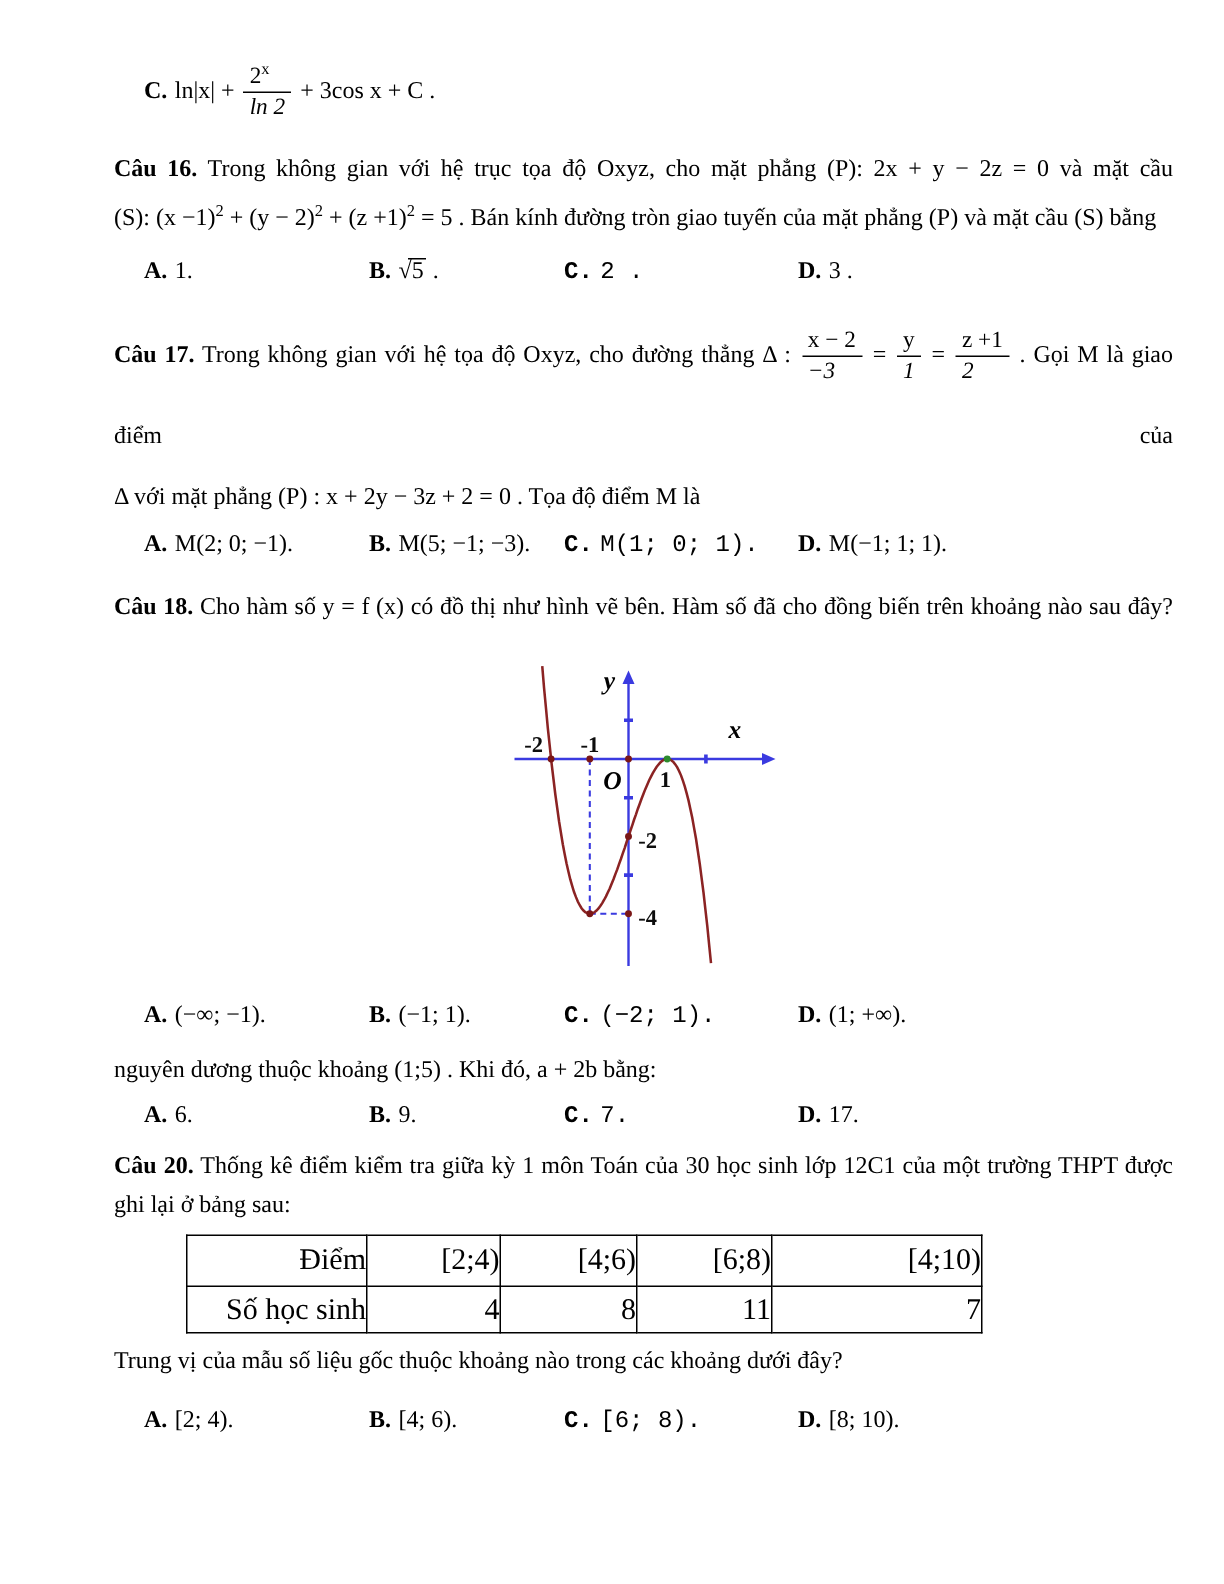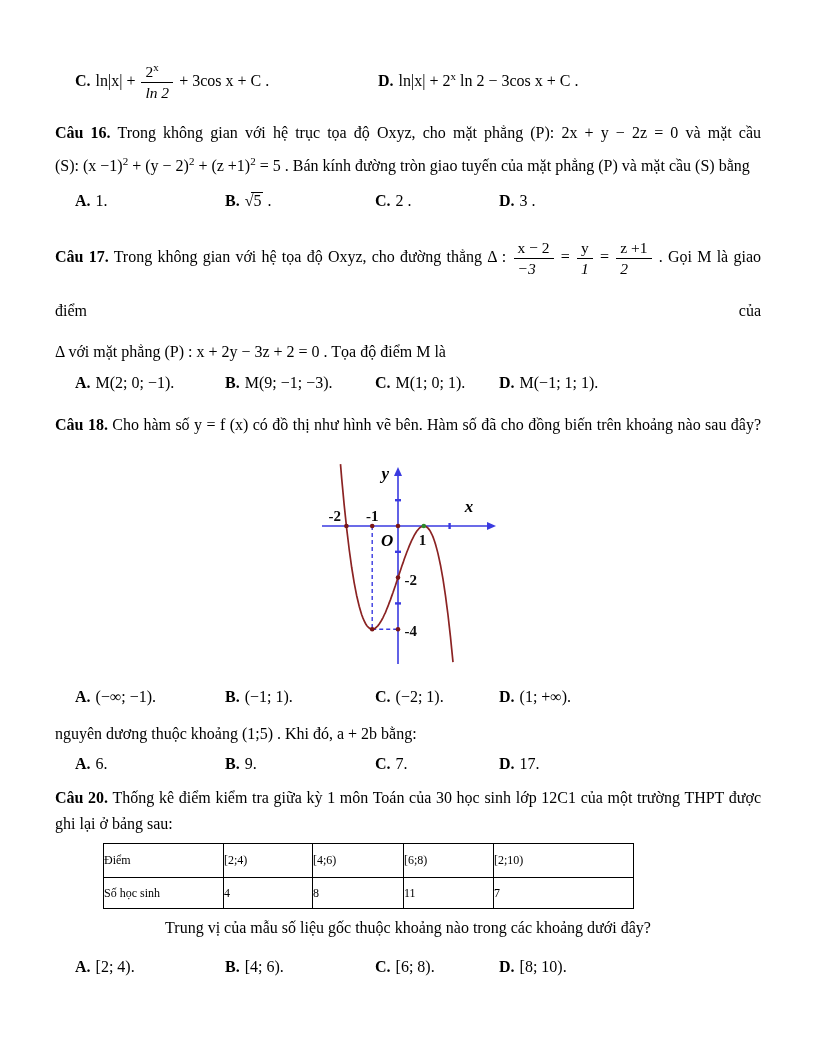--- a/index.html
+++ b/index.html
@@ -1,78 +1,77 @@
 <!DOCTYPE html>
 <html><head>
 <meta charset="utf-8">
 <style>
   html,body{margin:0;padding:0;background:#fff;}
   body{width:816px;height:1056px;font-family:"Liberation Serif",serif;font-size:16px;color:#000;overflow:hidden;}
-  .content{position:relative;margin-left:55px;width:706px;padding-top:54px;}
+  .content{position:relative;margin-left:76px;width:706px;padding-top:34px;}
   .line{line-height:26px;}
   .justify{text-align:justify;text-align-last:justify;}
   .supline{line-height:40px;}
   .fracline{line-height:54px;}
   sup{font-size:11px;line-height:0;vertical-align:6px;}
   sub{font-size:11px;line-height:0;vertical-align:-3px;}
   b{font-weight:bold;}
   .frac{display:inline-block;vertical-align:middle;text-align:left;line-height:1.12;margin:0 2px;font-size:15.5px;}
   .frac .fnum{display:block;padding:0 4px 1px 4px;border-bottom:1.2px solid #000;}
   .frac .fden{display:block;padding:1px 4px 0 4px;font-style:italic;}
   .sqrt{white-space:nowrap;}
   .sqrt-arg{display:inline-block;border-top:1.2px solid #000;line-height:1.05;padding:0 2px;margin-left:-2px;}
   .optrow{position:relative;height:26px;line-height:26px;}
   .optrow.tall{height:54px;line-height:54px;}
   .optrow.mt2{margin-top:2px;}
   .optrow.mt4{margin-top:4px;}
   .optrow.mt12{margin-top:12px;height:28px;line-height:28px;}
   .opt{position:absolute;top:0;white-space:nowrap;}
   .opt b{margin-right:5px;}
-  .c1{left:20px;} .c2{left:170px;} .c3{left:320px;} .c4{left:444px;}
+  .c1{left:20px;} .c2{left:170px;} .c3{left:300px;font-family:Liberation Mono, monospace;} .c4{left:456px;}
   .cd{left:323px;}
   .q{margin:0;}
   #q16{margin-top:12px;} #q17{margin-top:16px;} #q18{margin-top:16px;}
   #q19{margin-top:10px;} #q20{margin-top:8px;}
   #q19 .l1{line-height:34px;} #q17 .l2{line-height:28px;}
   .graph-wrap{margin-left:258px;margin-top:16px;width:195px;height:217px;}
   .g-axis{font:italic bold 17px "Liberation Serif",serif;fill:#000;}
   .g-tick{font:bold 15px "Liberation Serif",serif;fill:#0d0d0d;}
   table.score{border-collapse:collapse;margin-left:48px;margin-top:6px;}
-  table.score td{border:1.2px solid #000;text-align:left;padding:0;font-size:12px;}
+  table.score td{border:1.2px solid #000;text-align:right;padding:0;font-size:20px;}
   table.score tr.r1 td{height:33px;}
   table.score tr.r2 td{height:30px;}
-  .footerline{margin-top:6px;line-height:26px;text-align:center;}
+  .footerline{margin-top:6px;line-height:26px;}
 </style>
 </head>
 <body>
 
 <div class="content">
 
   <div class="optrow tall">
     <span class="opt c1"><b>C.</b><span>ln|x| + <span class="frac"><span class="fnum">2<sup>x</sup></span><span class="fden">ln 2</span></span> + 3cos x + C .</span></span>
-    <span class="opt cd"><b>D.</b><span>ln|x| + 2<sup>x</sup> ln 2 − 3cos x + C .</span></span>
   </div>
 
   <div class="q" id="q16">
     <div class="line justify"><b>Câu 16.</b> Trong không gian với hệ trục tọa độ Oxyz, cho mặt phẳng (P): 2x + y − 2z = 0 và mặt cầu</div>
     <div class="line supline">(S): (x −1)<sup>2</sup> + (y − 2)<sup>2</sup> + (z +1)<sup>2</sup> = 5 . Bán kính đường tròn giao tuyến của mặt phẳng (P) và mặt cầu (S) bằng</div>
     <div class="optrow mt2">
       <span class="opt c1"><b>A.</b><span>1.</span></span>
       <span class="opt c2"><b>B.</b><span><span class="sqrt">√<span class="sqrt-arg">5</span></span> .</span></span>
       <span class="opt c3"><b>C.</b><span>2 .</span></span>
       <span class="opt c4"><b>D.</b><span>3 .</span></span>
     </div>
   </div>
 
   <div class="q" id="q17">
     <div class="line fracline justify"><b>Câu 17.</b> Trong không gian với hệ tọa độ Oxyz, cho đường thẳng Δ : <span class="frac"><span class="fnum">x − 2</span><span class="fden">−3</span></span> = <span class="frac"><span class="fnum">y</span><span class="fden">1</span></span> = <span class="frac"><span class="fnum">z +1</span><span class="fden">2</span></span> . Gọi M là giao điểm của</div>
     <div class="line l2">Δ với mặt phẳng (P) : x + 2y − 3z + 2 = 0 . Tọa độ điểm M là</div>
     <div class="optrow mt4">
       <span class="opt c1"><b>A.</b><span>M(2; 0; −1).</span></span>
-      <span class="opt c2"><b>B.</b><span>M(9; −1; −3).</span></span>
+      <span class="opt c2"><b>B.</b><span>M(5; −1; −3).</span></span>
       <span class="opt c3"><b>C.</b><span>M(1; 0; 1).</span></span>
       <span class="opt c4"><b>D.</b><span>M(−1; 1; 1).</span></span>
     </div>
   </div>
 
   <div class="q" id="q18">
     <div class="line justify"><b>Câu 18.</b> Cho hàm số y = f (x) có đồ thị như hình vẽ bên. Hàm số đã cho đồng biến trên khoảng nào sau đây?</div>
     <div class="graph-wrap">
       <svg width="195" height="217" xmlns="http://www.w3.org/2000/svg" viewBox="0 0 195 217">
           <line x1="9" y1="72" x2="176" y2="72" stroke="#3a3ae0" stroke-width="1.6"></line>
@@ -131,21 +130,21 @@
           <col style="width:91px">
           <col style="width:90px">
           <col style="width:140px">
         </colgroup>
       <tbody>
           <tr class="r1">
         <td>Điểm</td>
         <td>[2;4)</td>
         <td>[4;6)</td>
         <td>[6;8)</td>
-        <td>[2;10)</td>
+        <td>[4;10)</td>
       </tr>
       <tr class="r2">
         <td>Số học sinh</td>
         <td>4</td>
         <td>8</td>
         <td>11</td>
         <td>7</td>
       </tr>
     </tbody>
       </table>

